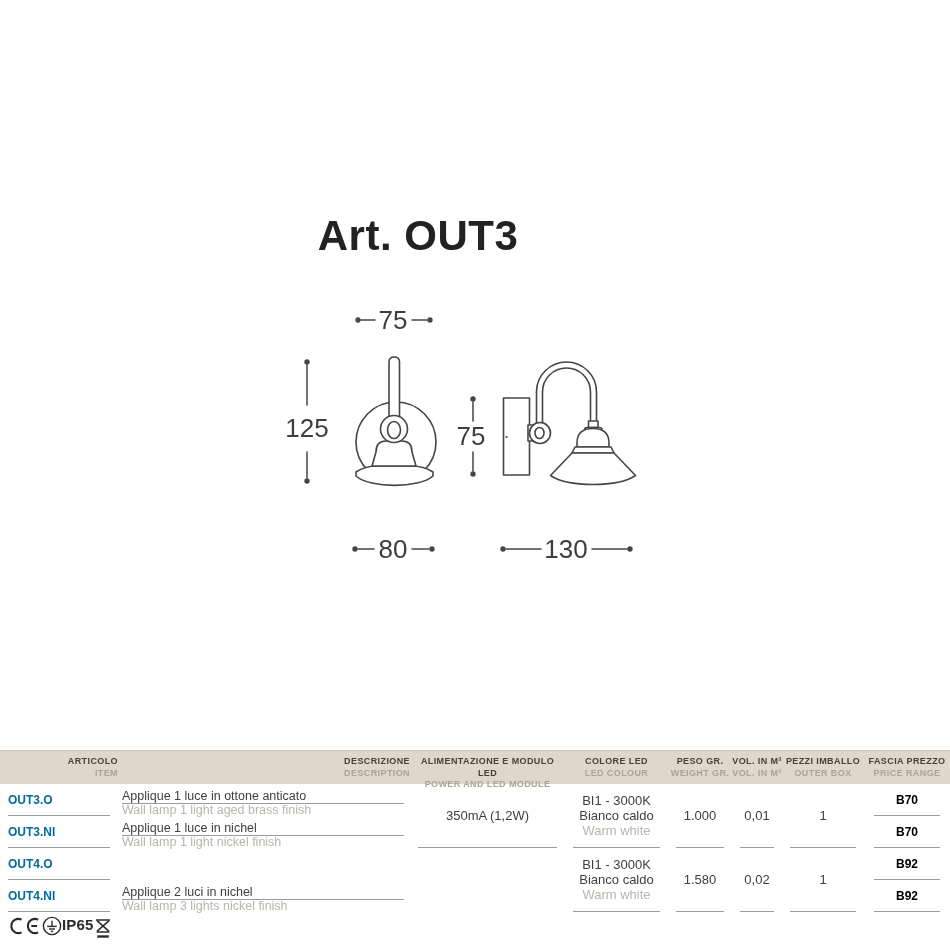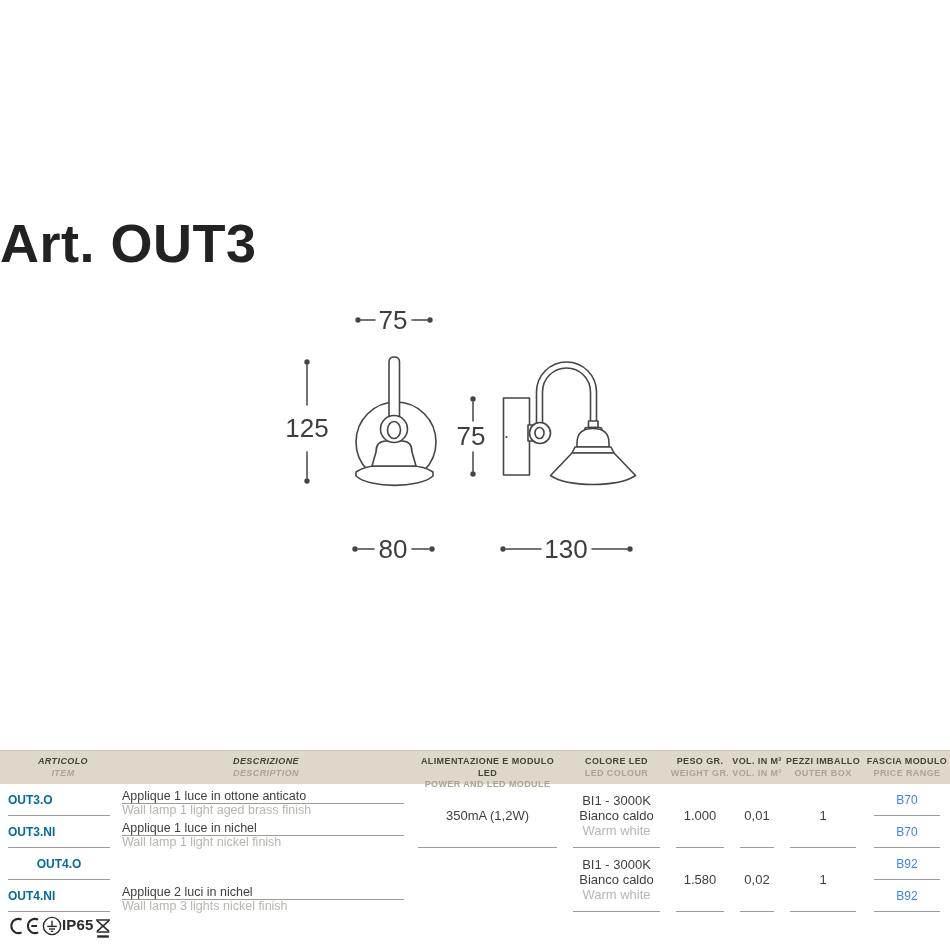--- a/index.html
+++ b/index.html
@@ -9,67 +9,67 @@
     background: #ffffff;
     font-family: "Liberation Sans", sans-serif;
     color: #3e3e3e;
     overflow: hidden;
   }
 
   
   .page-title {
     position: absolute;
     top: 212px; left: 0; width: 836px;
-    text-align: left;
-    font-size: 54px;
+    text-align: center;
+    font-size: 42px;
     font-weight: bold;
     color: #222222;
     letter-spacing: 0.5px;
   }
 
   
   .drawing-svg { position: absolute; top: 0; left: 0; }
 
   
   .spec-table { position: absolute; top: 750px; left: 0; width: 950px; }
 
   .thead {
     display: grid;
     grid-template-columns: 118px 292px 155px 103px 64px 50px 82px 86px;
     background: #ded8cb;
     border-top: 1px solid #cdc5b5;
     height: 34px;
     padding-top: 5px;
   }
   .th { font-size: 9px; font-weight: bold; letter-spacing: 0.4px; line-height: 11.5px; text-align: center; }
-  .th.left { text-align: center; font-style: italic; }
+  .th.left { text-align: right; }
   .th .it { color: #46423a; }
   .th .en { color: #aaa494; }
   .th:nth-child(1) { padding-left: 8px; }
   .th:nth-child(2) { padding-left: 4px; }
 
   .tbody {
     display: grid;
     grid-template-columns: 118px 292px 155px 103px 64px 50px 82px 86px;
     grid-template-rows: 32px 32px 32px 32px;
   }
   .cell { display: flex; flex-direction: column; justify-content: center; }
   .cell.sep { border-bottom: 1px solid #9b9b9b; }
 
   .code-cell { margin: 0 8px; font-size: 12px; font-weight: bold; color: #0369a1; }
   .desc-cell { margin: 0 6px 15px 4px; line-height: 14.5px; padding-top: 19px; }
   .desc-it { font-size: 12.5px; color: #3e3e3e; }
   .desc-en { font-size: 12.5px; color: #b7b5ae; }
 
   .merged { align-items: center; text-align: center; margin: 0 8px; font-size: 13px; color: #3e3e3e; line-height: 15px; }
   .merged .en { color: #b7b5ae; }
-  .price-cell { margin: 0 10px; align-items: center; font-size: 12px; font-weight: normal; color: #3b82f6; }
-
-  
-  .r1 { grid-row: 1; } .r2 { grid-row: 2; } .r3 { grid-row: 3; text-align: center; } .r4 { grid-row: 4; }
+  .price-cell { margin: 0 10px; align-items: center; font-size: 12px; font-weight: bold; color: #000000; }
+
+  
+  .r1 { grid-row: 1; } .r2 { grid-row: 2; } .r3 { grid-row: 3; } .r4 { grid-row: 4; }
   .g1 { grid-row: 1 / span 2; } .g2 { grid-row: 3 / span 2; }
   .c1 { grid-column: 1; } .c2 { grid-column: 2; } .c3 { grid-column: 3; } .c4 { grid-column: 4; }
   .c5 { grid-column: 5; } .c6 { grid-column: 6; } .c7 { grid-column: 7; } .c8 { grid-column: 8; }
 
   
   .cert-row {
     position: absolute;
     top: 916px; left: 8px;
     display: flex; align-items: flex-start; gap: 0;
     height: 26px;
@@ -180,21 +180,21 @@
     </div>
     <div class="th">
       <div class="it">VOL. IN M³</div>
       <div class="en">VOL. IN M³</div>
     </div>
     <div class="th">
       <div class="it">PEZZI IMBALLO</div>
       <div class="en">OUTER BOX</div>
     </div>
     <div class="th">
-      <div class="it">FASCIA MODULO</div>
+      <div class="it">FASCIA PREZZO</div>
       <div class="en">PRICE RANGE</div>
     </div>
   </div>
 
   <div class="tbody">
 
     <div class="cell code-cell c1 r1 sep">OUT3.O</div>
     <div class="cell desc-cell c2 r1 sep">
       <div class="desc-it">Applique 1 luce in ottone anticato</div>
       <div class="desc-en">Wall lamp 1 light aged brass finish</div>

